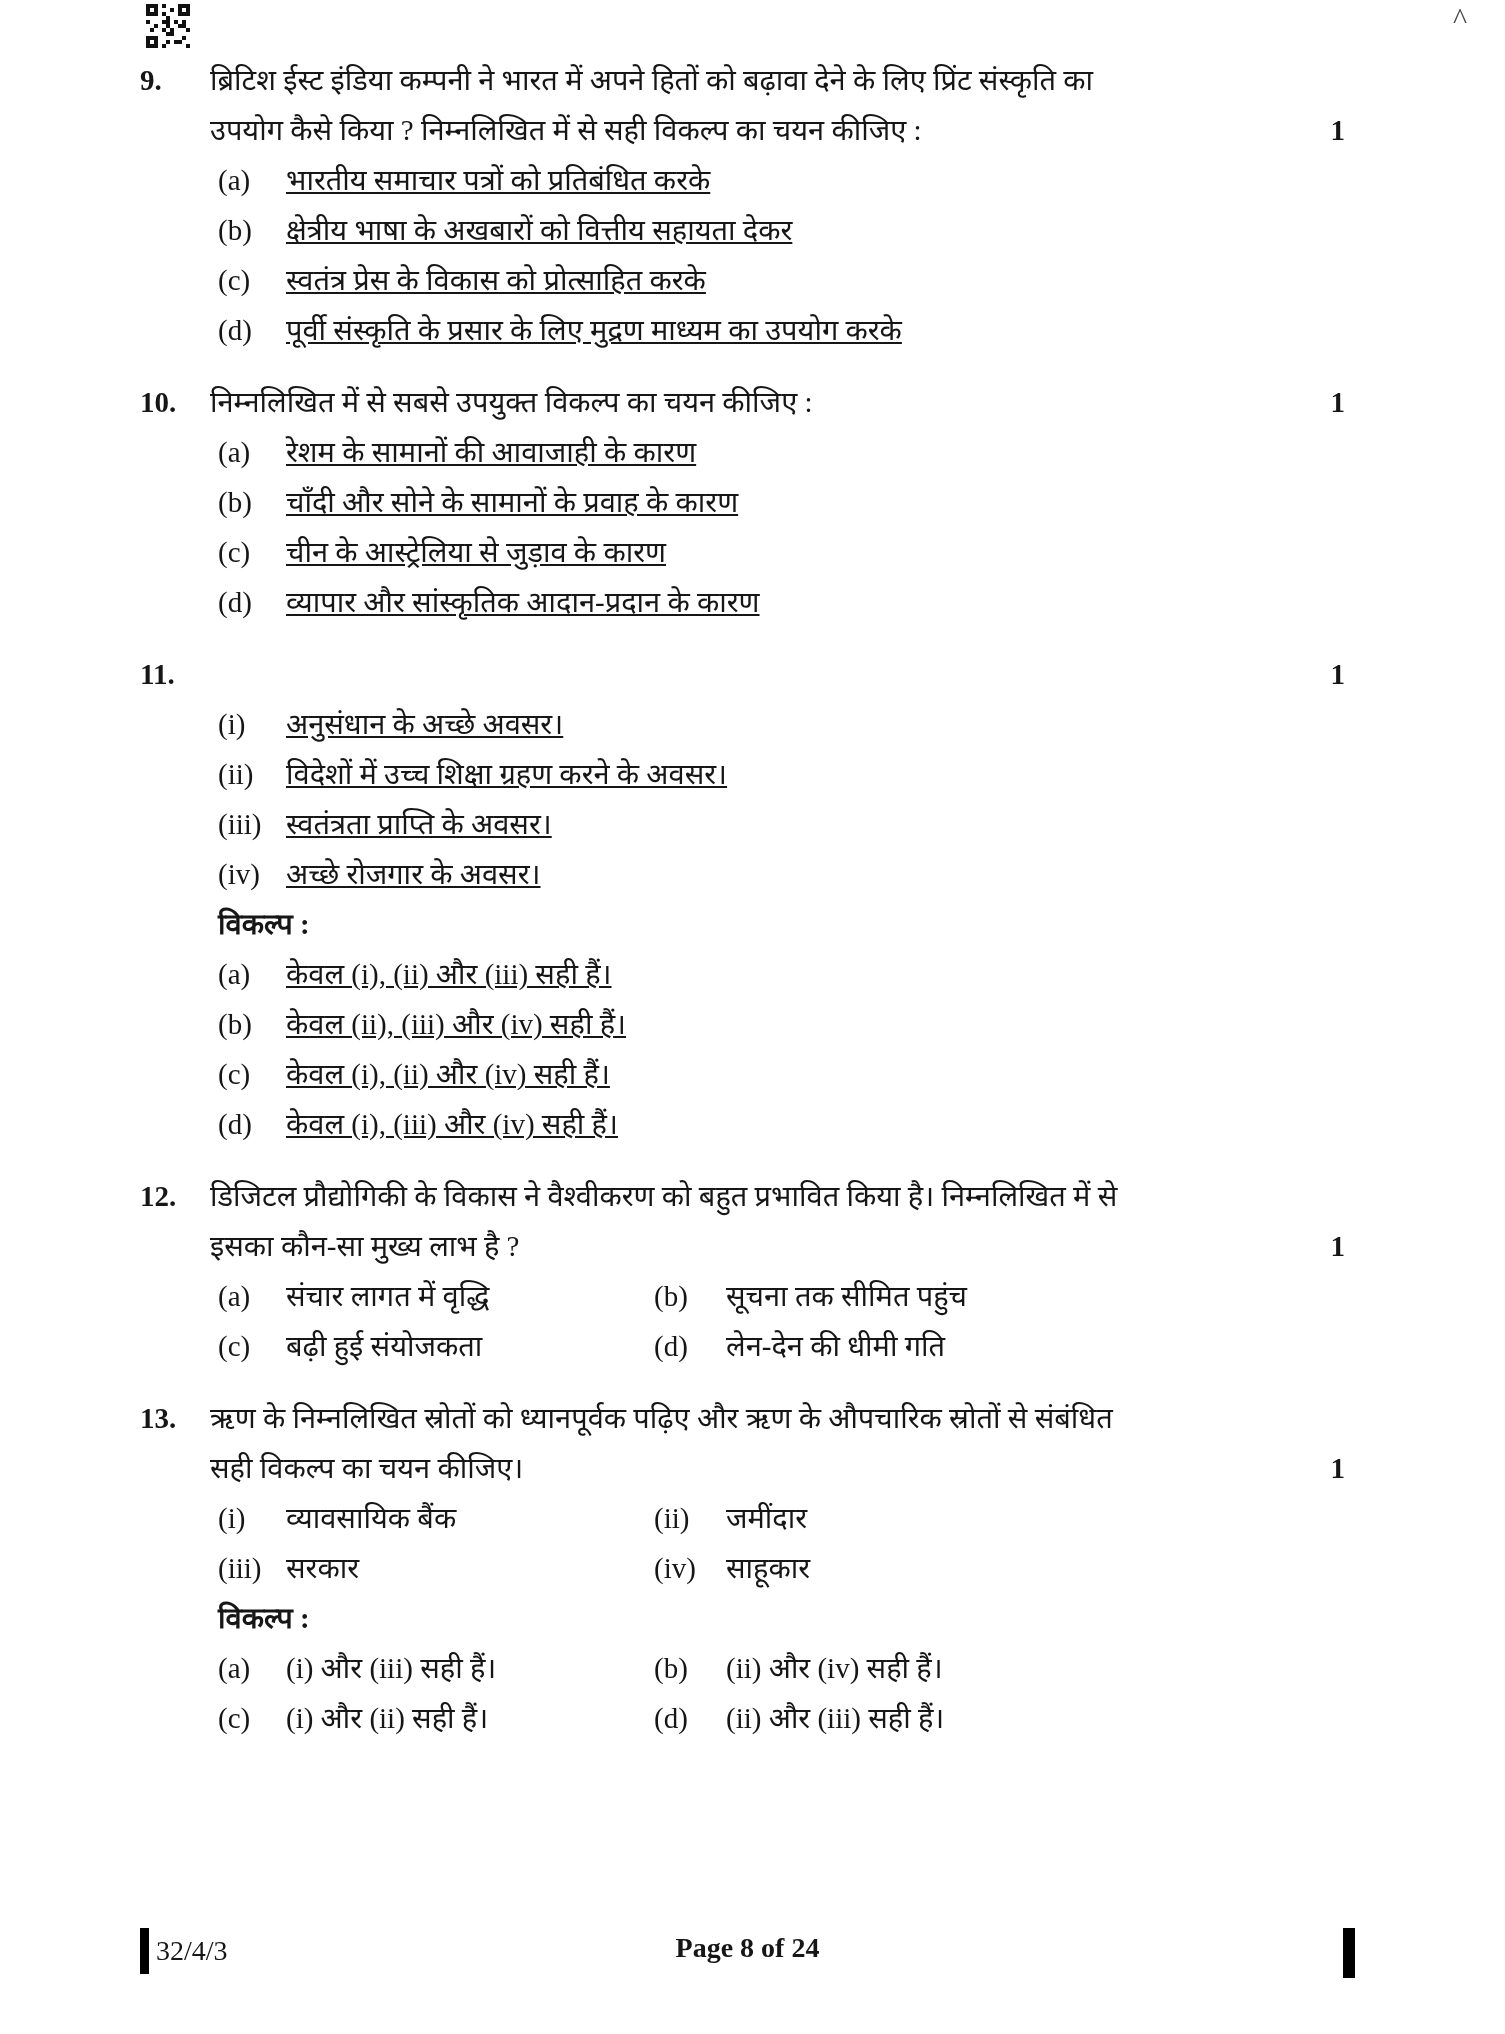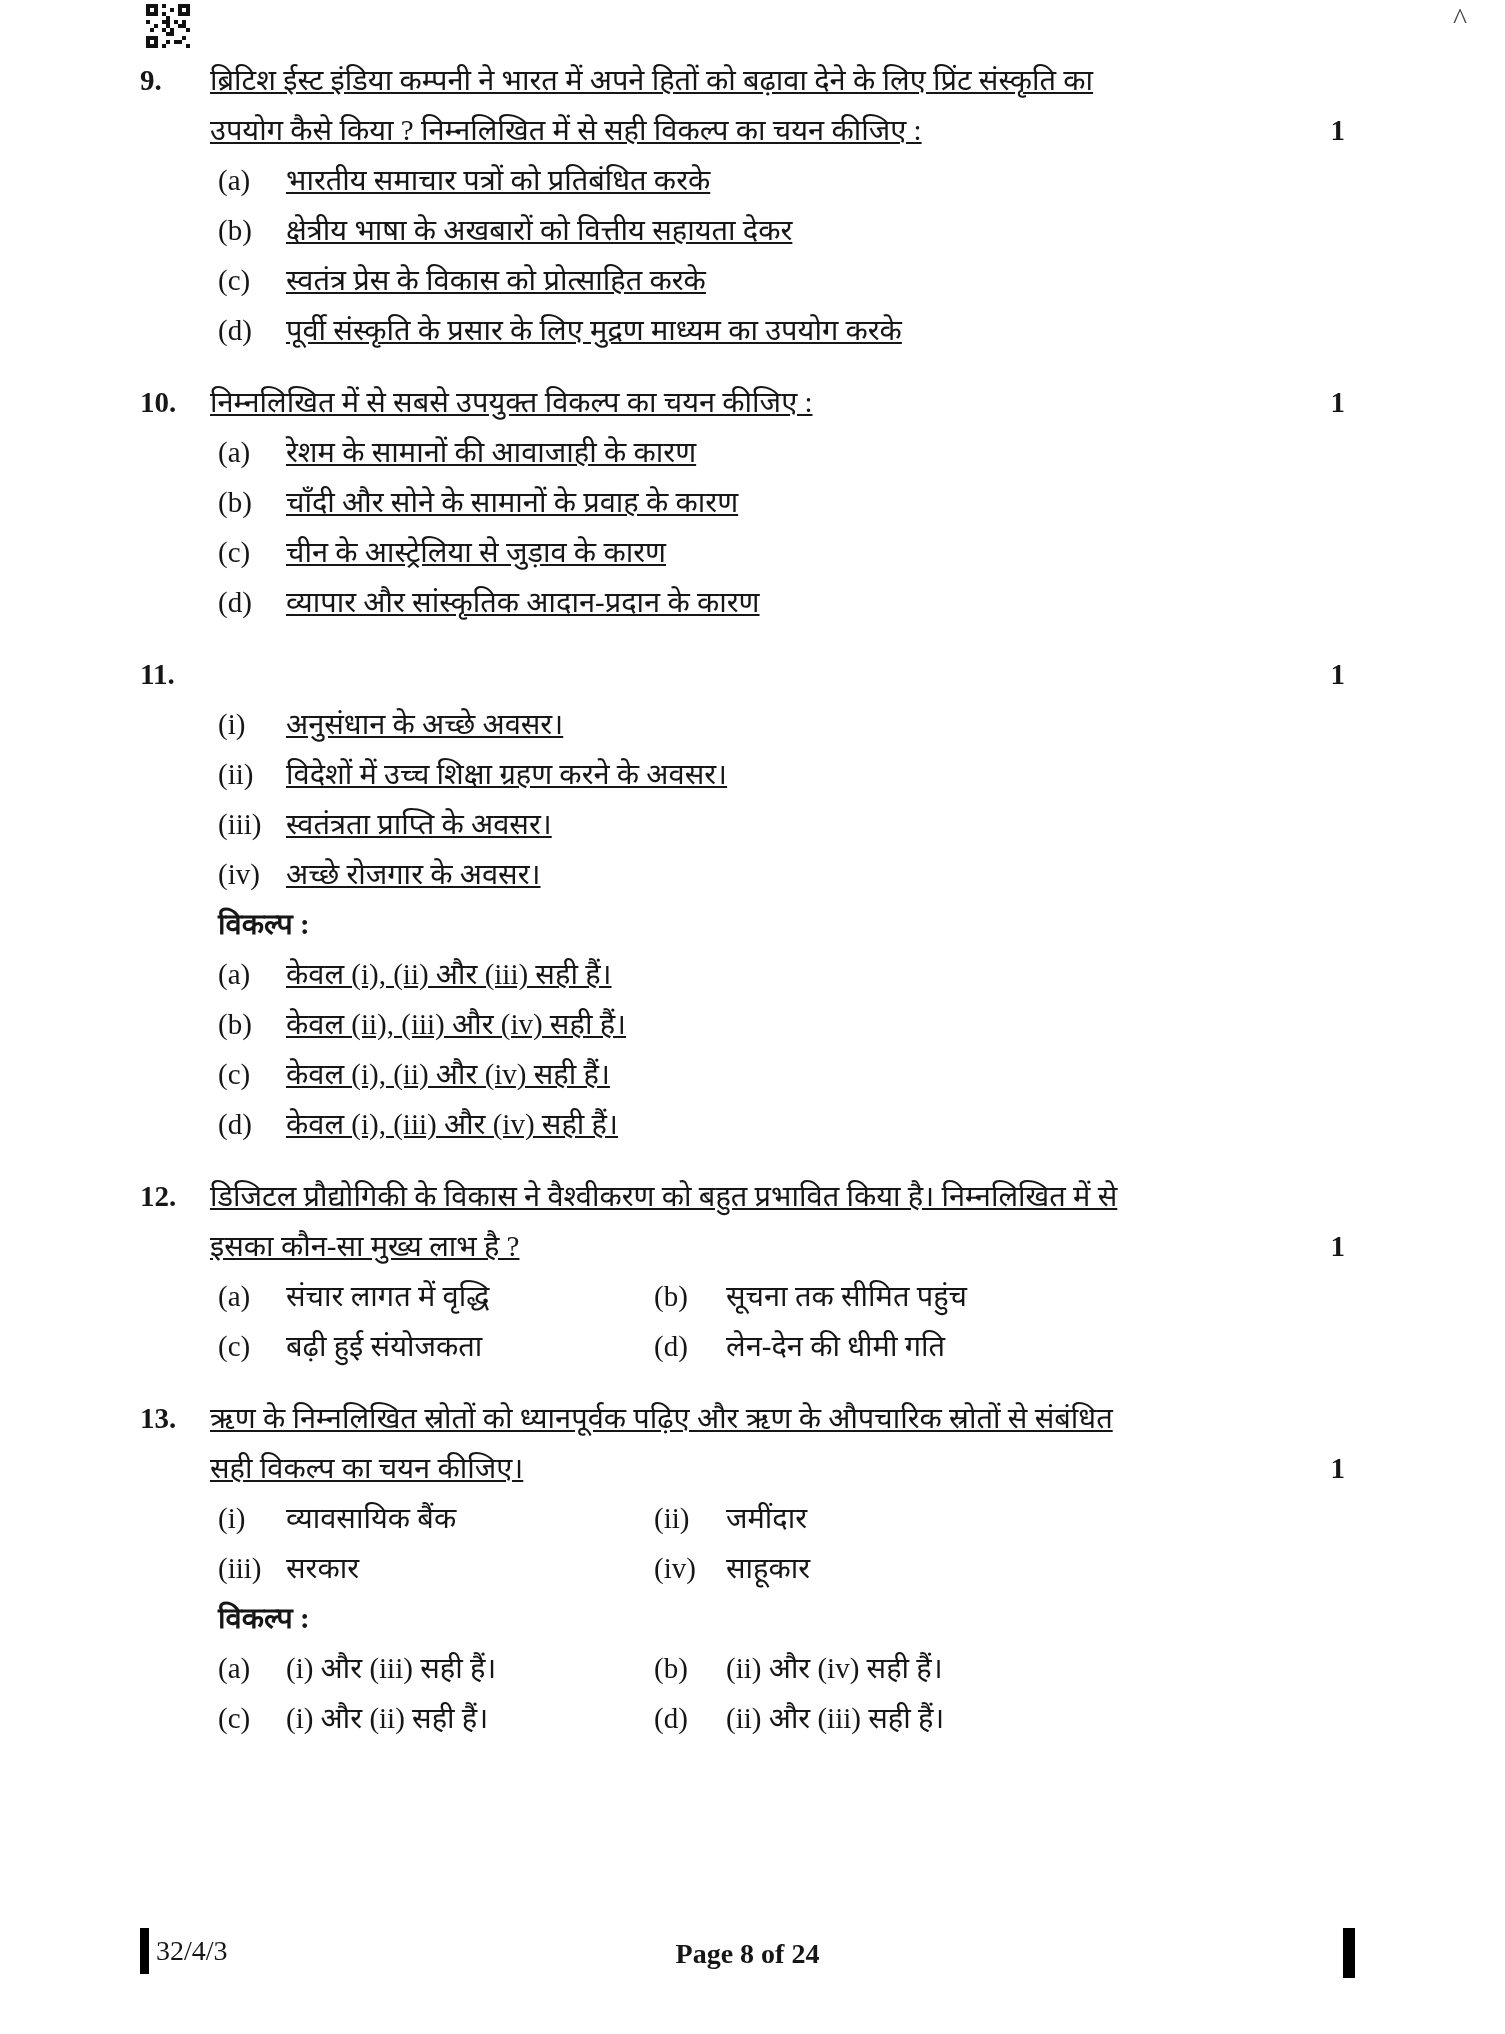--- a/index.html
+++ b/index.html
@@ -13,35 +13,35 @@
   }
   
   .qr{position:absolute;left:146px;top:4px;}
   .caret{position:absolute;right:38px;top:4px;font-size:30px;color:#444;line-height:30px;}
   
   .content{padding:55px 160px 0 140px;font-size:29px;line-height:50px;}
   .question{margin-bottom:22px;}
   .q-head{display:flex;position:relative;padding-right:92px;}
   .q-num{width:70px;flex:none;font-weight:bold;}
   .q-stem{flex:1;}
-  .q-line{white-space:nowrap;text-decoration:underline;}
+  .q-line{white-space:nowrap;}
   .q-marks{position:absolute;right:0;bottom:0;font-weight:bold;}
   .q-body{padding-left:78px;padding-right:92px;}
   .row{display:flex;}
   .row .lbl{width:68px;flex:none;}
   .row .txt{flex:1;white-space:nowrap;text-decoration:underline;}
   .row2{display:grid;grid-template-columns:68px 368px 72px 1fr;}
   .row2 .txt{white-space:nowrap;}
   .opt-heading{font-weight:bold;}
   
   .footer{position:absolute;left:140px;right:150px;top:1928px;height:52px;font-size:28px;}
   .footer-left{position:absolute;left:0;top:0;display:flex;align-items:center;}
   .vbar{display:inline-block;width:9px;height:46px;background:#000;margin-right:7px;}
   .vbar-right{position:absolute;right:0;top:0;width:12px;height:50px;background:#000;}
-  .footer-center{position:absolute;left:50%;top:10px;transform:translateX(-50%);font-weight:600;}
+  .footer-center{position:absolute;left:50%;top:4px;transform:translateX(-50%);font-weight:600;}
 </style>
 </head>
 <body>
 
 <svg class="qr" width="44" height="44" viewBox="0 0 11 11" shape-rendering="crispEdges" aria-hidden="true">
   <rect x="0" y="0" width="3" height="3" fill="#111"></rect>
   <rect x="1" y="1" width="1" height="1" fill="#fff"></rect>
   <rect x="8" y="0" width="3" height="3" fill="#111"></rect>
   <rect x="9" y="1" width="1" height="1" fill="#fff"></rect>
   <rect x="0" y="8" width="3" height="3" fill="#111"></rect>

